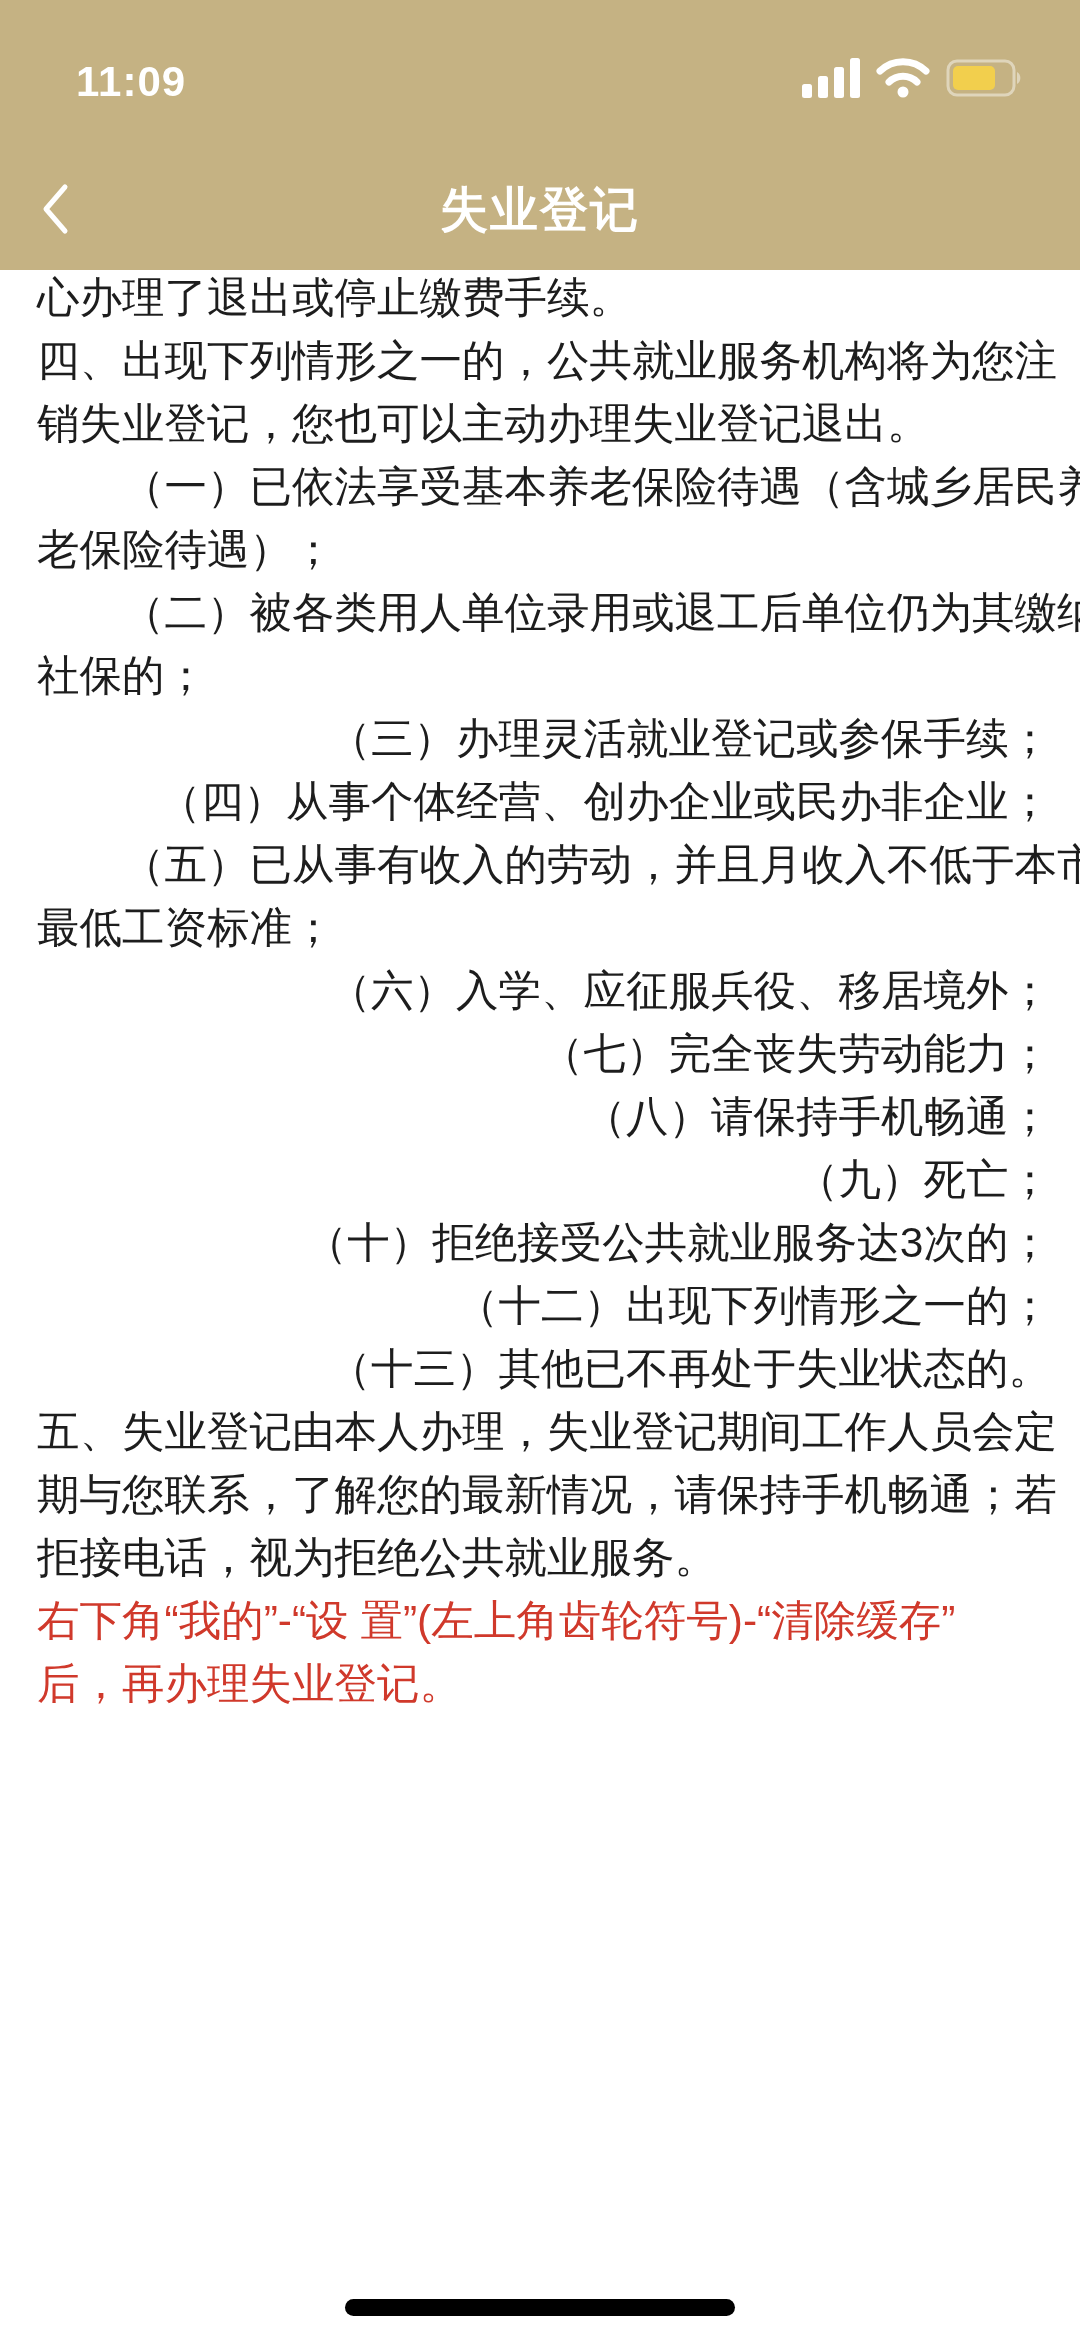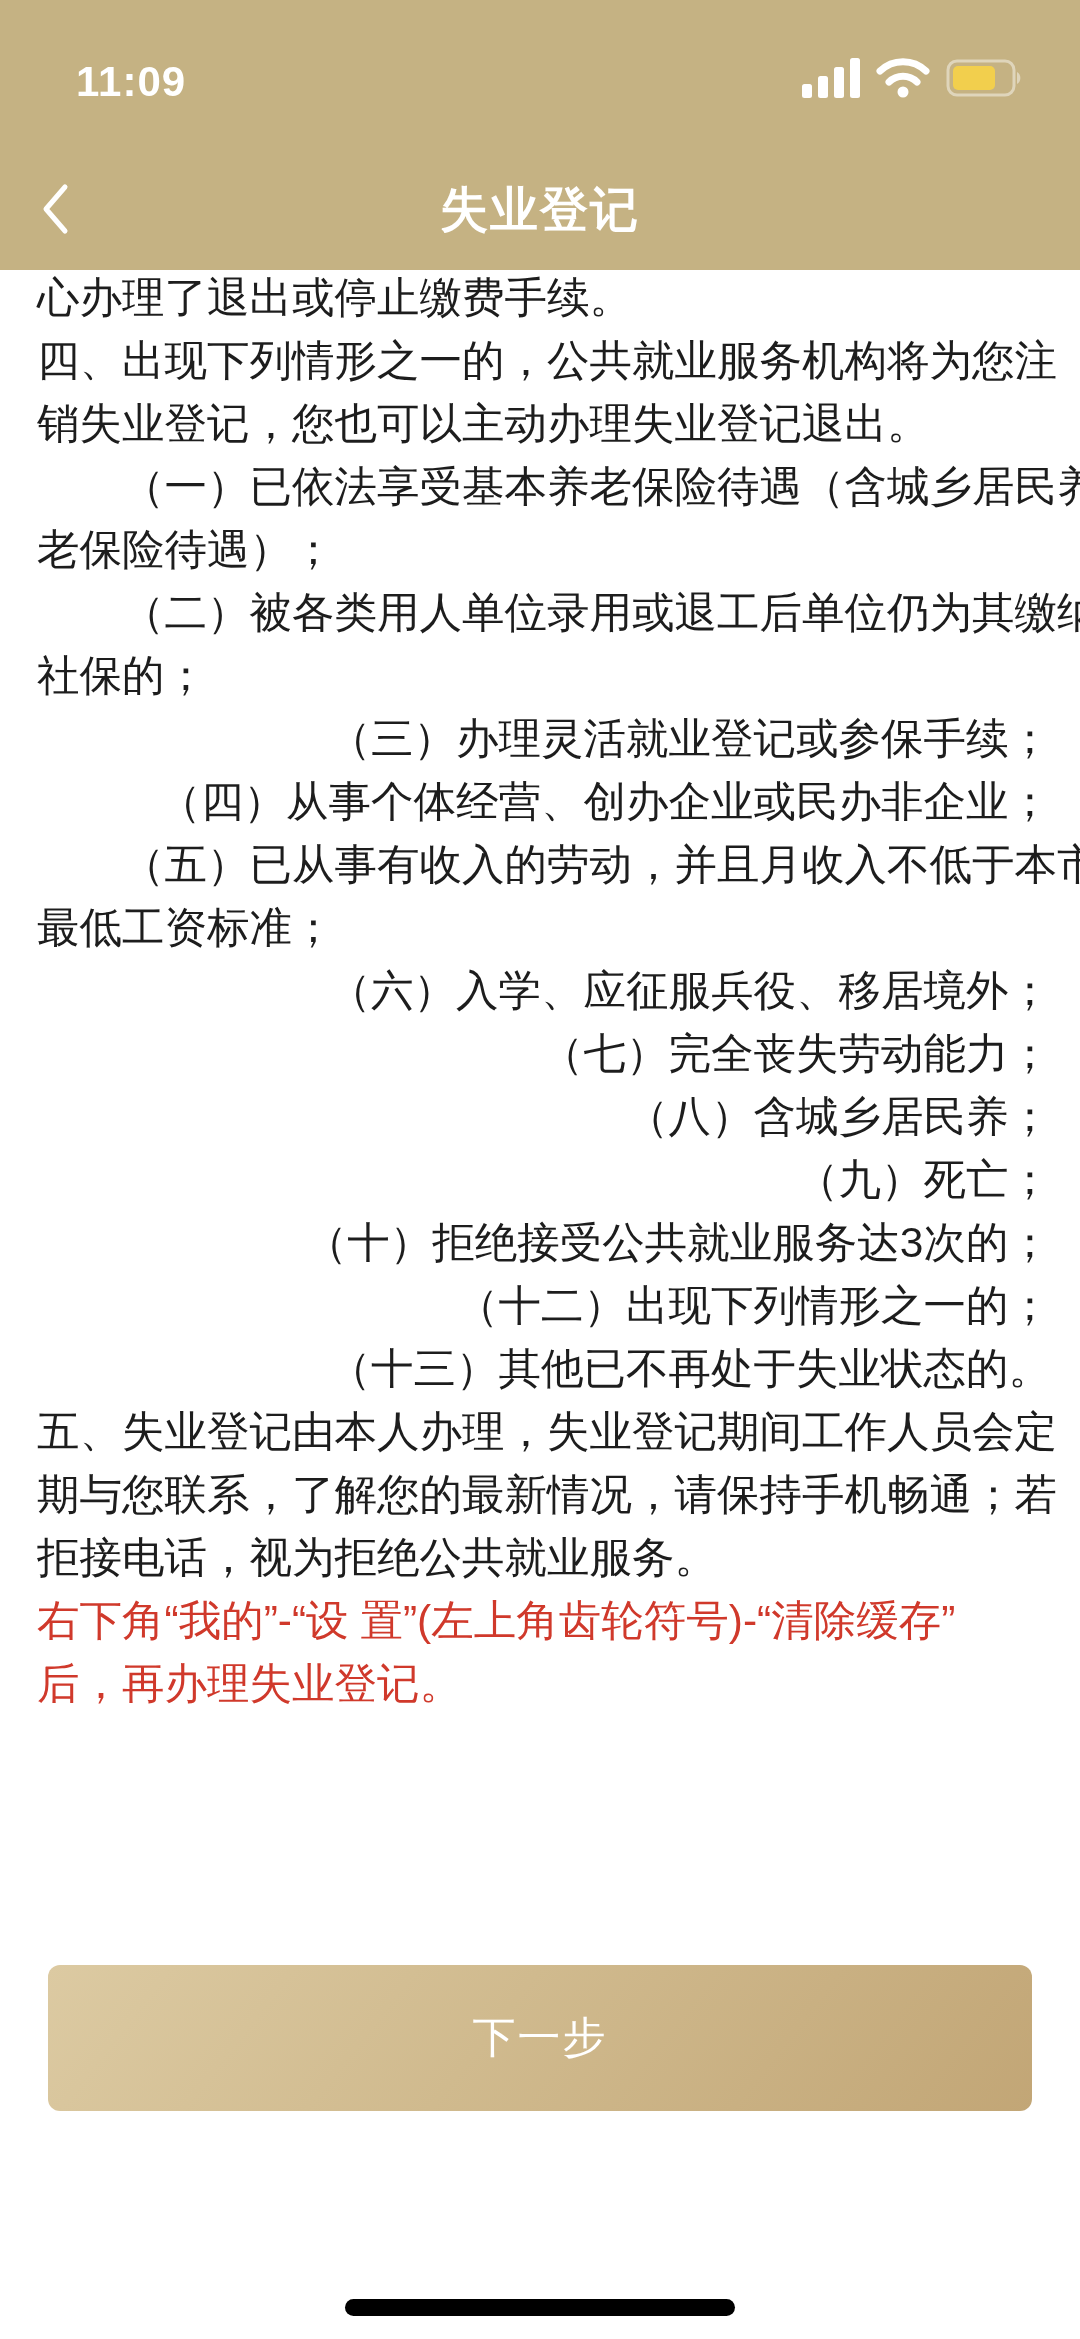--- a/index.html
+++ b/index.html
@@ -108,29 +108,28 @@
       <div class="line indent">（一）已依法享受基本养老保险待遇（含城乡居民养</div>
       <div class="line">老保险待遇）；</div>
       <div class="line indent">（二）被各类用人单位录用或退工后单位仍为其缴纳</div>
       <div class="line">社保的；</div>
       <div class="line indent">（三）办理灵活就业登记或参保手续；</div>
       <div class="line indent">（四）从事个体经营、创办企业或民办非企业；</div>
       <div class="line indent">（五）已从事有收入的劳动，并且月收入不低于本市</div>
       <div class="line">最低工资标准；</div>
       <div class="line indent">（六）入学、应征服兵役、移居境外；</div>
       <div class="line indent">（七）完全丧失劳动能力；</div>
-      <div class="line indent">（八）含城乡居民养；</div>
+      <div class="line indent">（八）请保持手机畅通；</div>
       <div class="line indent">（九）死亡；</div>
       <div class="line indent">（十）拒绝接受公共就业服务达3次的；</div>
       <div class="line indent">（十二）出现下列情形之一的；</div>
       <div class="line indent">（十三）其他已不再处于失业状态的。</div>
       <div class="line">五、失业登记由本人办理，失业登记期间工作人员会定</div>
       <div class="line">期与您联系，了解您的最新情况，请保持手机畅通；若</div>
       <div class="line">拒接电话，视为拒绝公共就业服务。</div>
       <div class="line red">右下角“我的”-“设 置”(左上角齿轮符号)-“清除缓存”</div>
       <div class="line red">后，再办理失业登记。</div>
     </div>
 
-  <button class="next-btn">下一步</button>
 
   <div class="home-indicator"></div>
 
 </div>
 
 </body></html>

